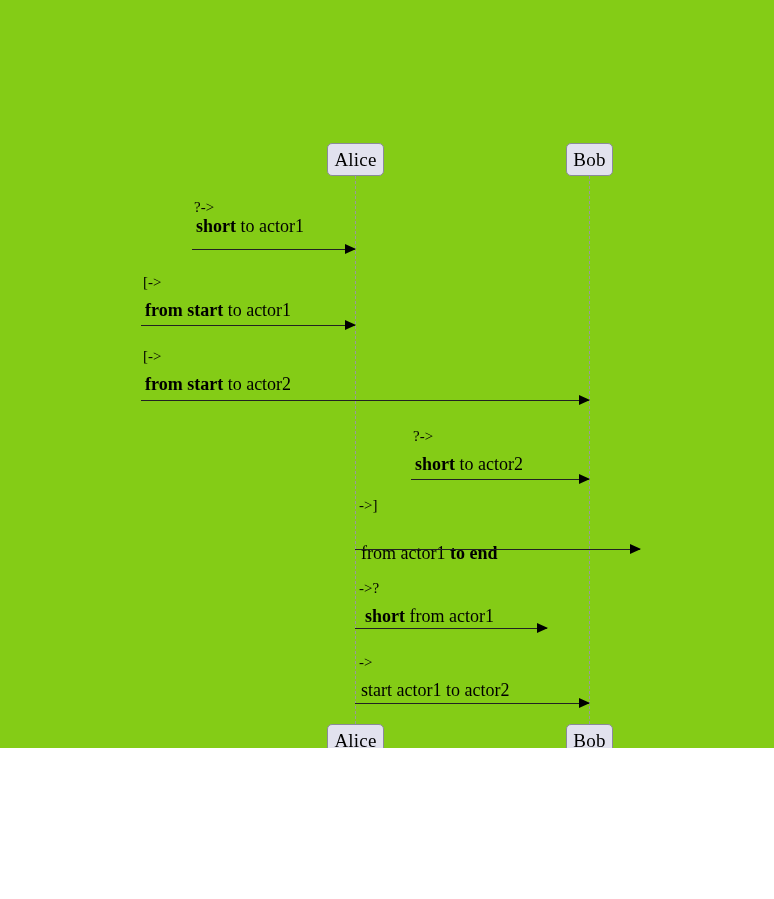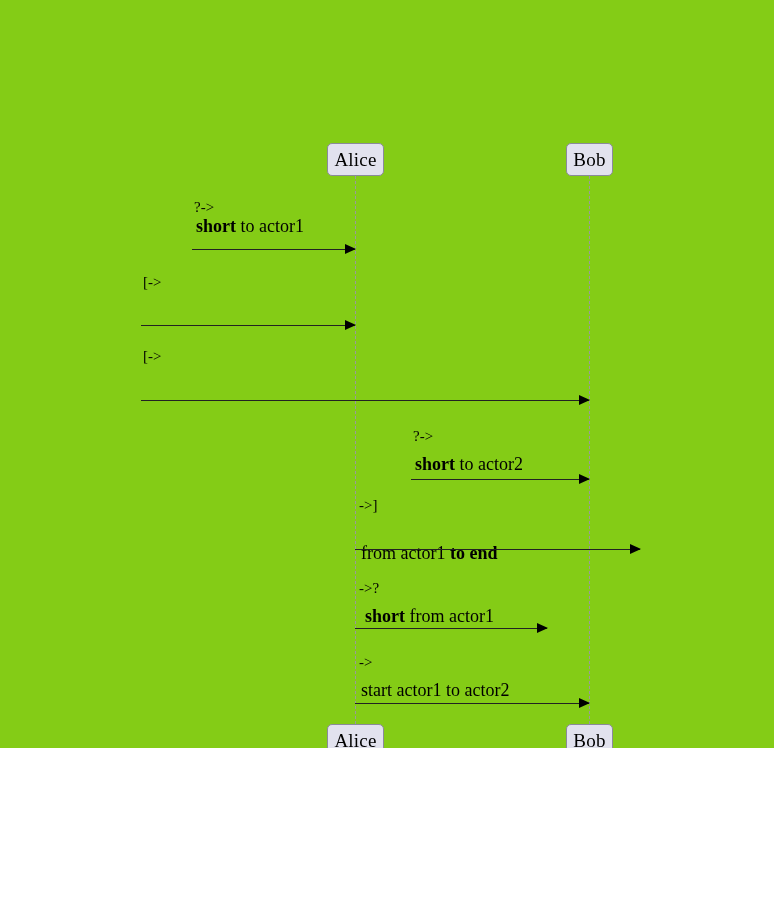--- a/index.html
+++ b/index.html
@@ -77,24 +77,26 @@
   <div class="actor-box" style="left:566px; top:143px; width:47px; height:33px;">
     <span>Bob</span>
   </div>
 
   <div class="msg-op" style="left:194px; top:199px;">?-&gt;</div>
   <div class="msg-label" style="left:196px; top:216px;"><b>short</b><span> to actor1</span></div>
   <div class="msg-line" style="left:192px; top:249px; width:163px;"></div>
   <div class="msg-head" style="left:345px; top:243.5px;"></div>
 
   <div class="msg-op" style="left:143px; top:274px;">[-&gt;</div>
+  <div class="msg-label" style="left:145px; top:300px;"><b>from start</b><span> to actor1</span></div>
   <div class="msg-line" style="left:141px; top:325px; width:214px;"></div>
   <div class="msg-head" style="left:345px; top:319.5px;"></div>
 
   <div class="msg-op" style="left:143px; top:348px;">[-&gt;</div>
+  <div class="msg-label" style="left:145px; top:374px;"><b>from start</b><span> to actor2</span></div>
   <div class="msg-line" style="left:141px; top:400px; width:448px;"></div>
   <div class="msg-head" style="left:579px; top:394.5px;"></div>
 
   <div class="msg-op" style="left:413px; top:428px;">?-&gt;</div>
   <div class="msg-label" style="left:415px; top:454px;"><b>short</b><span> to actor2</span></div>
   <div class="msg-line" style="left:411px; top:479px; width:178px;"></div>
   <div class="msg-head" style="left:579px; top:473.5px;"></div>
 
   <div class="msg-op" style="left:359px; top:497px;">-&gt;]</div>
   <div class="msg-label" style="left:361px; top:524px;margin-top:19px;"><span>from actor1 </span><b>to end</b></div>

